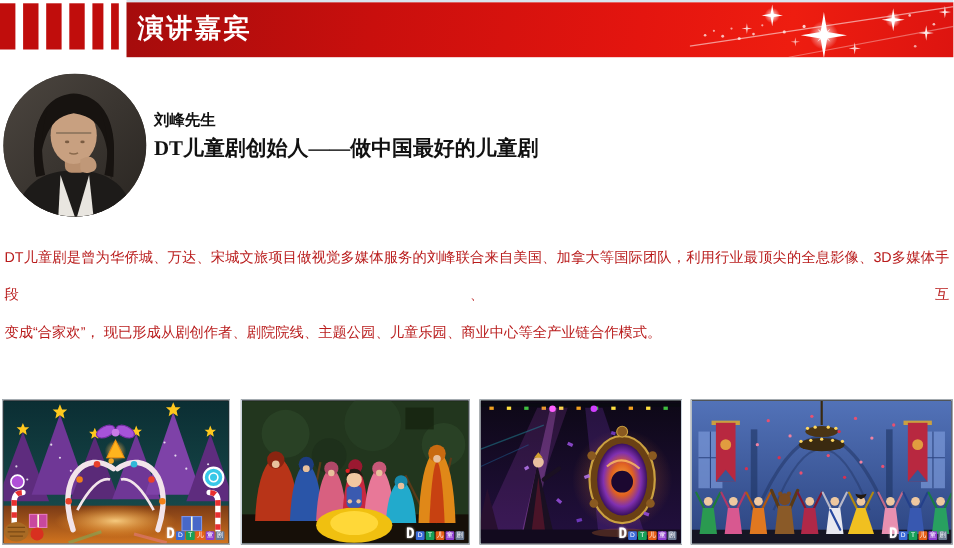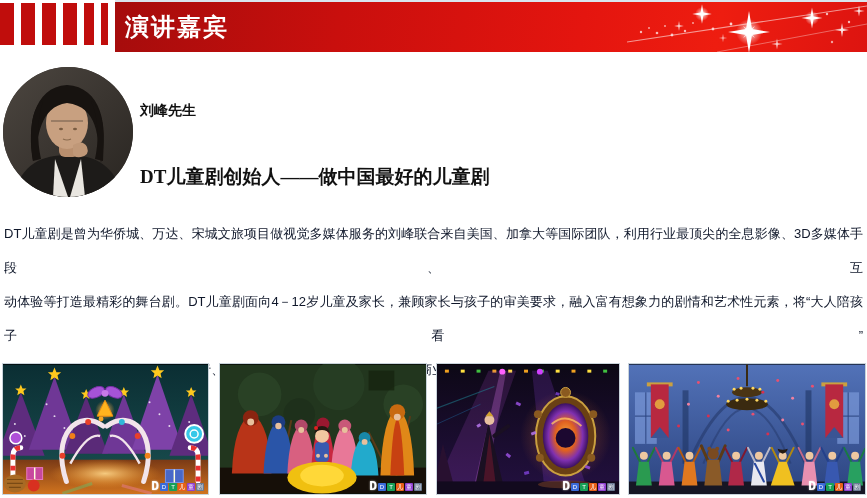--- a/index.html
+++ b/index.html
@@ -15,24 +15,24 @@
           background:linear-gradient(100deg,#a50c0c 0%,#c90f0d 30%,#e4150f 62%,#ee1d10 80%,#dd1410 100%);}
   .banner h1{margin:0;padding-left:10px;line-height:50px;font-size:24px;font-weight:bold;
              color:#fff;letter-spacing:2px;}
   .sparkles{position:absolute;right:0;top:0;width:240px;height:50px;}
 
   
   .avatar{position:absolute;left:3px;top:67px;width:130px;height:130px;border-radius:50%;
           overflow:hidden;background:#3a3530;}
   .profile-text{position:absolute;left:140px;top:99px;font-family:"Liberation Serif",serif;}
   .name{font-size:14px;font-weight:bold;line-height:24px;}
-  .role{font-size:19px;font-weight:bold;line-height:26px;margin-top:41px;}
+  .role{font-size:19px;font-weight:bold;line-height:26px;}
 
   
-  .bio{position:absolute;left:4px;right:4px;top:217px;font-size:13px;line-height:34px;color:#0f172a;}
+  .bio{position:absolute;left:4px;right:4px;top:217px;font-size:13px;line-height:34px;color:#b91c1c;}
   .bio .jline{text-align:justify;text-align-last:justify;}
   .bio .lline{text-align:left;}
 
   
   .shot{position:absolute;top:363px;height:132px;box-sizing:border-box;border:1px solid #c9d3db;
         background:#000;overflow:hidden;}
   .shot svg{display:block;width:100%;height:100%;}
   .wm{position:absolute;right:4px;bottom:3px;display:flex;align-items:flex-end;gap:1px;}
   .wm-d{color:#fff;font-weight:bold;font-size:13px;line-height:10px;
         font-family:"DejaVu Sans Mono",monospace;text-shadow:0 0 2px rgba(255,255,255,.8);}
@@ -121,21 +121,20 @@
       <path d="M60,72 q4,2 8,0" stroke="#8a6a4c" stroke-width="1.2" fill="none"></path>
     </svg>
   </div>
   <div class="profile-text">
     <div class="name">刘峰先生</div>
     <div class="role">DT儿童剧创始人——做中国最好的儿童剧</div>
   </div>
 
   <div class="bio">
     <div class="jline">DT儿童剧是曾为华侨城、万达、宋城文旅项目做视觉多媒体服务的刘峰联合来自美国、加拿大等国际团队，利用行业最顶尖的全息影像、3D多媒体手段、互</div>
-    <div class="jline">动体验等打造最精彩的舞台剧。DT儿童剧面向4－12岁儿童及家长，兼顾家长与孩子的审美要求，融入富有想象力的剧情和艺术性元素，将“大人陪孩子看”</div>
     <div class="lline">变成“合家欢”，  现已形成从剧创作者、剧院院线、主题公园、儿童乐园、商业中心等全产业链合作模式。</div>
   </div>
 
   <figure class="shot" style="left:2px;width:207px;margin:0;">
     <svg viewBox="0 0 207 130">
       <defs>
         <linearGradient id="g1s" x1="0" y1="0" x2="0" y2="1">
             <stop offset="0" stop-color="#0b2e33"></stop>
             <stop offset="1" stop-color="#17494b"></stop>
           </linearGradient>

